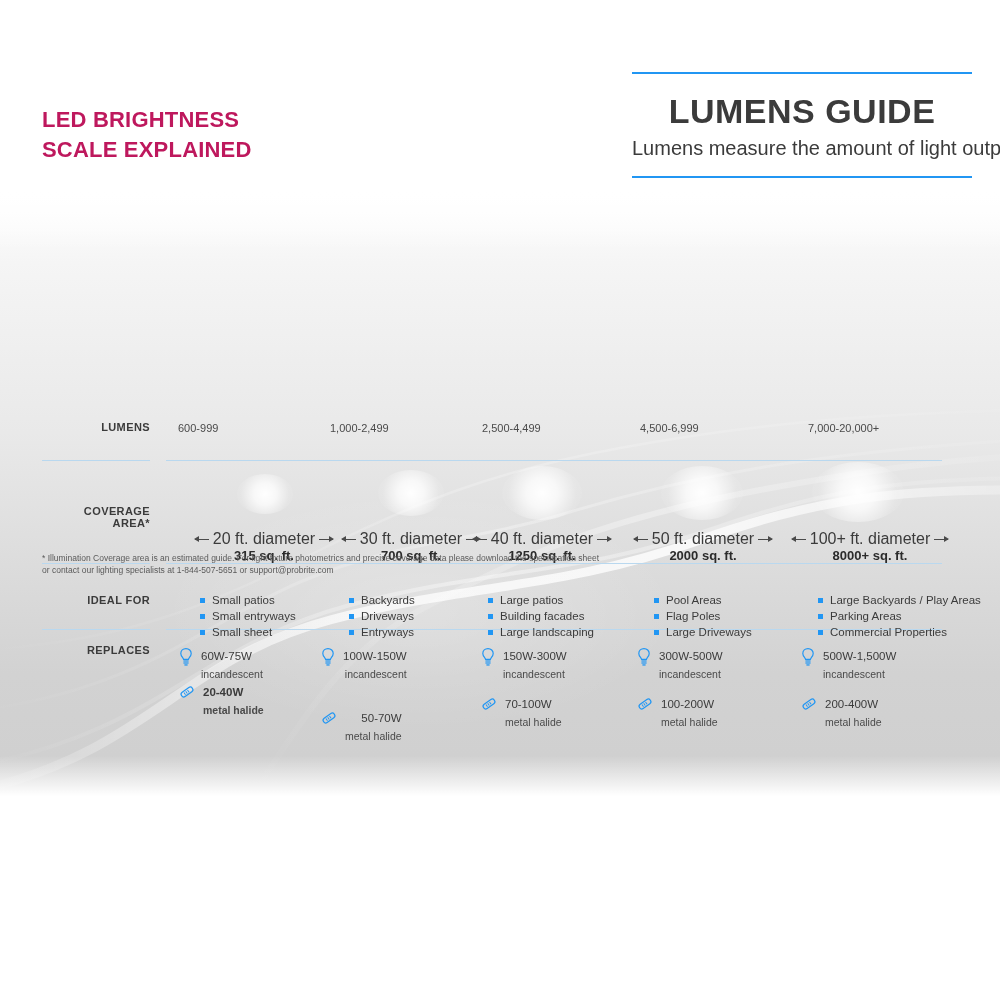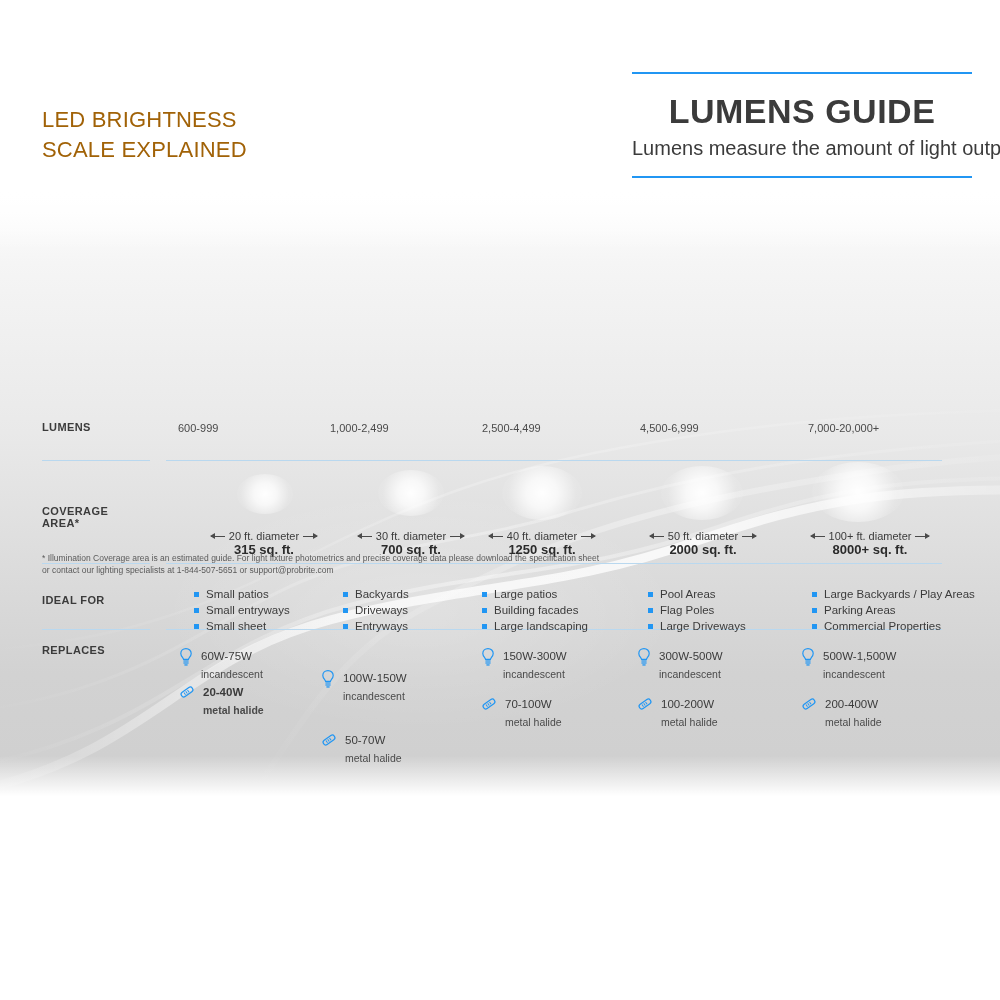--- a/index.html
+++ b/index.html
@@ -45,22 +45,22 @@
 
   
   .hdr-left {
     position: absolute;
     left: 42px;
     top: 105px;
     width: 330px;
   }
   .hdr-left .l1, .hdr-left .l2 {
     font-size: 22px;
-    font-weight: normal;
-    color: #a16207;
+    font-weight: bold;
+    color: #be185d;
     letter-spacing: 0.2px;
     line-height: 30px;
   }
   .hdr-right {
     position: absolute;
     left: 632px;
     top: 72px;
     width: 340px;
     text-align: center;
   }
@@ -89,21 +89,21 @@
   .tbl { position: absolute; left: 0; top: 0; width: 1000px; }
 
   .rowlabel {
     position: absolute;
     left: 42px;
     width: 108px;
     font-size: 11px;
     font-weight: bold;
     color: #3b3b3b;
     letter-spacing: 0.4px;
-    text-align: left;
+    text-align: right;
   }
   .hline {
     position: absolute;
     height: 1px;
     background: #b9d8ef;
   }
   .hline.label {
     left: 42px; width: 108px;
   }
   .hline.main {
@@ -119,21 +119,21 @@
     color: #4a4a4a;
   }
 
   
   .glow {
     position: absolute;
     border-radius: 50%;
     background: radial-gradient(circle, rgba(255,255,255,0.98) 0%, rgba(255,255,255,0.75) 32%, rgba(255,255,255,0.10) 70%, rgba(255,255,255,0) 100%);
   }
   .cov-diam {
-    font-size: 11px;
+    font-size: 16px;
     color: #3b3b3b;
     white-space: nowrap;
   }
   .cov-sq {
     font-size: 13px;
     font-weight: bold;
     color: #2b2b2b;
     white-space: nowrap;
   }
   .arrow-row {
@@ -154,21 +154,21 @@
     position: absolute;
     top: -2.5px;
     width: 0; height: 0;
     border-top: 3px solid transparent;
     border-bottom: 3px solid transparent;
   }
   .arrow.left::before { left: -1px; border-right: 5px solid #4a4a4a; }
   .arrow.right::after { right: -1px; border-left: 5px solid #4a4a4a; }
 
   
-  .bullets { list-style: none; margin: 10px; padding: 0; }
+  .bullets { list-style: none; margin: 16px; padding: 0; }
   .bullets li {
     font-size: 11.5px;
     color: #3b3b3b;
     line-height: 16px;
     padding-left: 12px;
     position: relative;
     white-space: nowrap;
   }
   .bullets li::before {
     content: "";
@@ -386,21 +386,21 @@
               </g>
             </svg>
           </span>
           <span class="rep-text">
             <span class="t1">20-40W</span><br>
             <span class="t2">metal halide</span>
           </span>
         </div>
       </div>
 
-      <div class="col" style="left:320px; top:668px;">
+      <div class="col" style="left:320px; top:646px;text-align:right;">
         <div class="rep-item">
           <span class="ic">
             <svg width="16" height="20" viewBox="0 0 16 20">
               <path d="M8 1.6c-3 0-5.2 2.2-5.2 5 0 2 1.2 3.2 2 4.2.5.6.7 1 .8 1.6h4.8c.1-.6.3-1 .8-1.6.8-1 2-2.2 2-4.2 0-2.8-2.2-5-5.2-5z" fill="none" stroke="#2196f3" stroke-width="1.2"></path>
               <rect x="5.4" y="13.4" width="5.2" height="1.2" fill="#2196f3"></rect>
               <rect x="5.4" y="15.4" width="5.2" height="1.2" fill="#2196f3"></rect>
               <rect x="6.4" y="17.3" width="3.2" height="1.3" fill="#2196f3"></rect>
             </svg>
           </span>
           <span class="rep-text">

